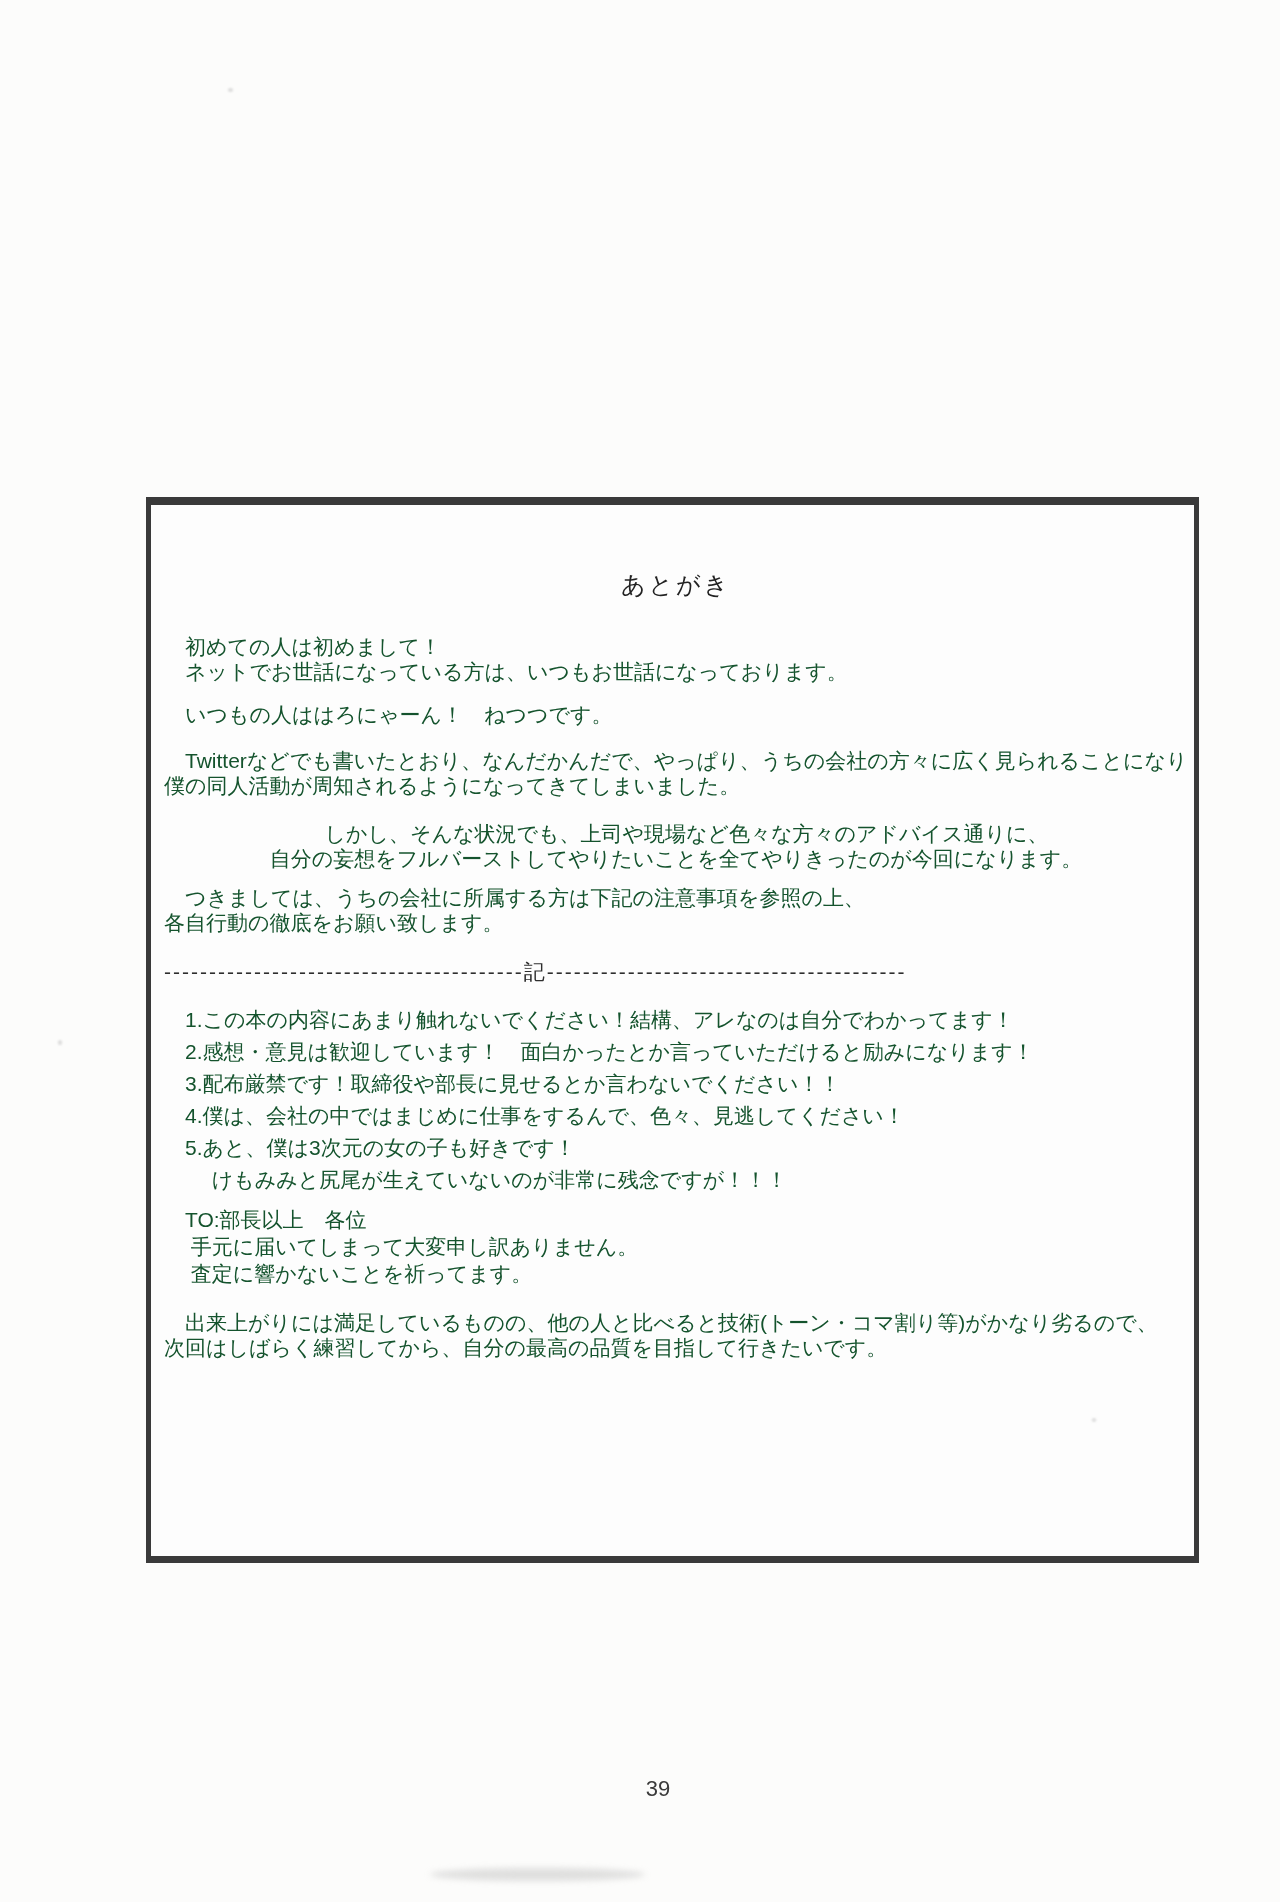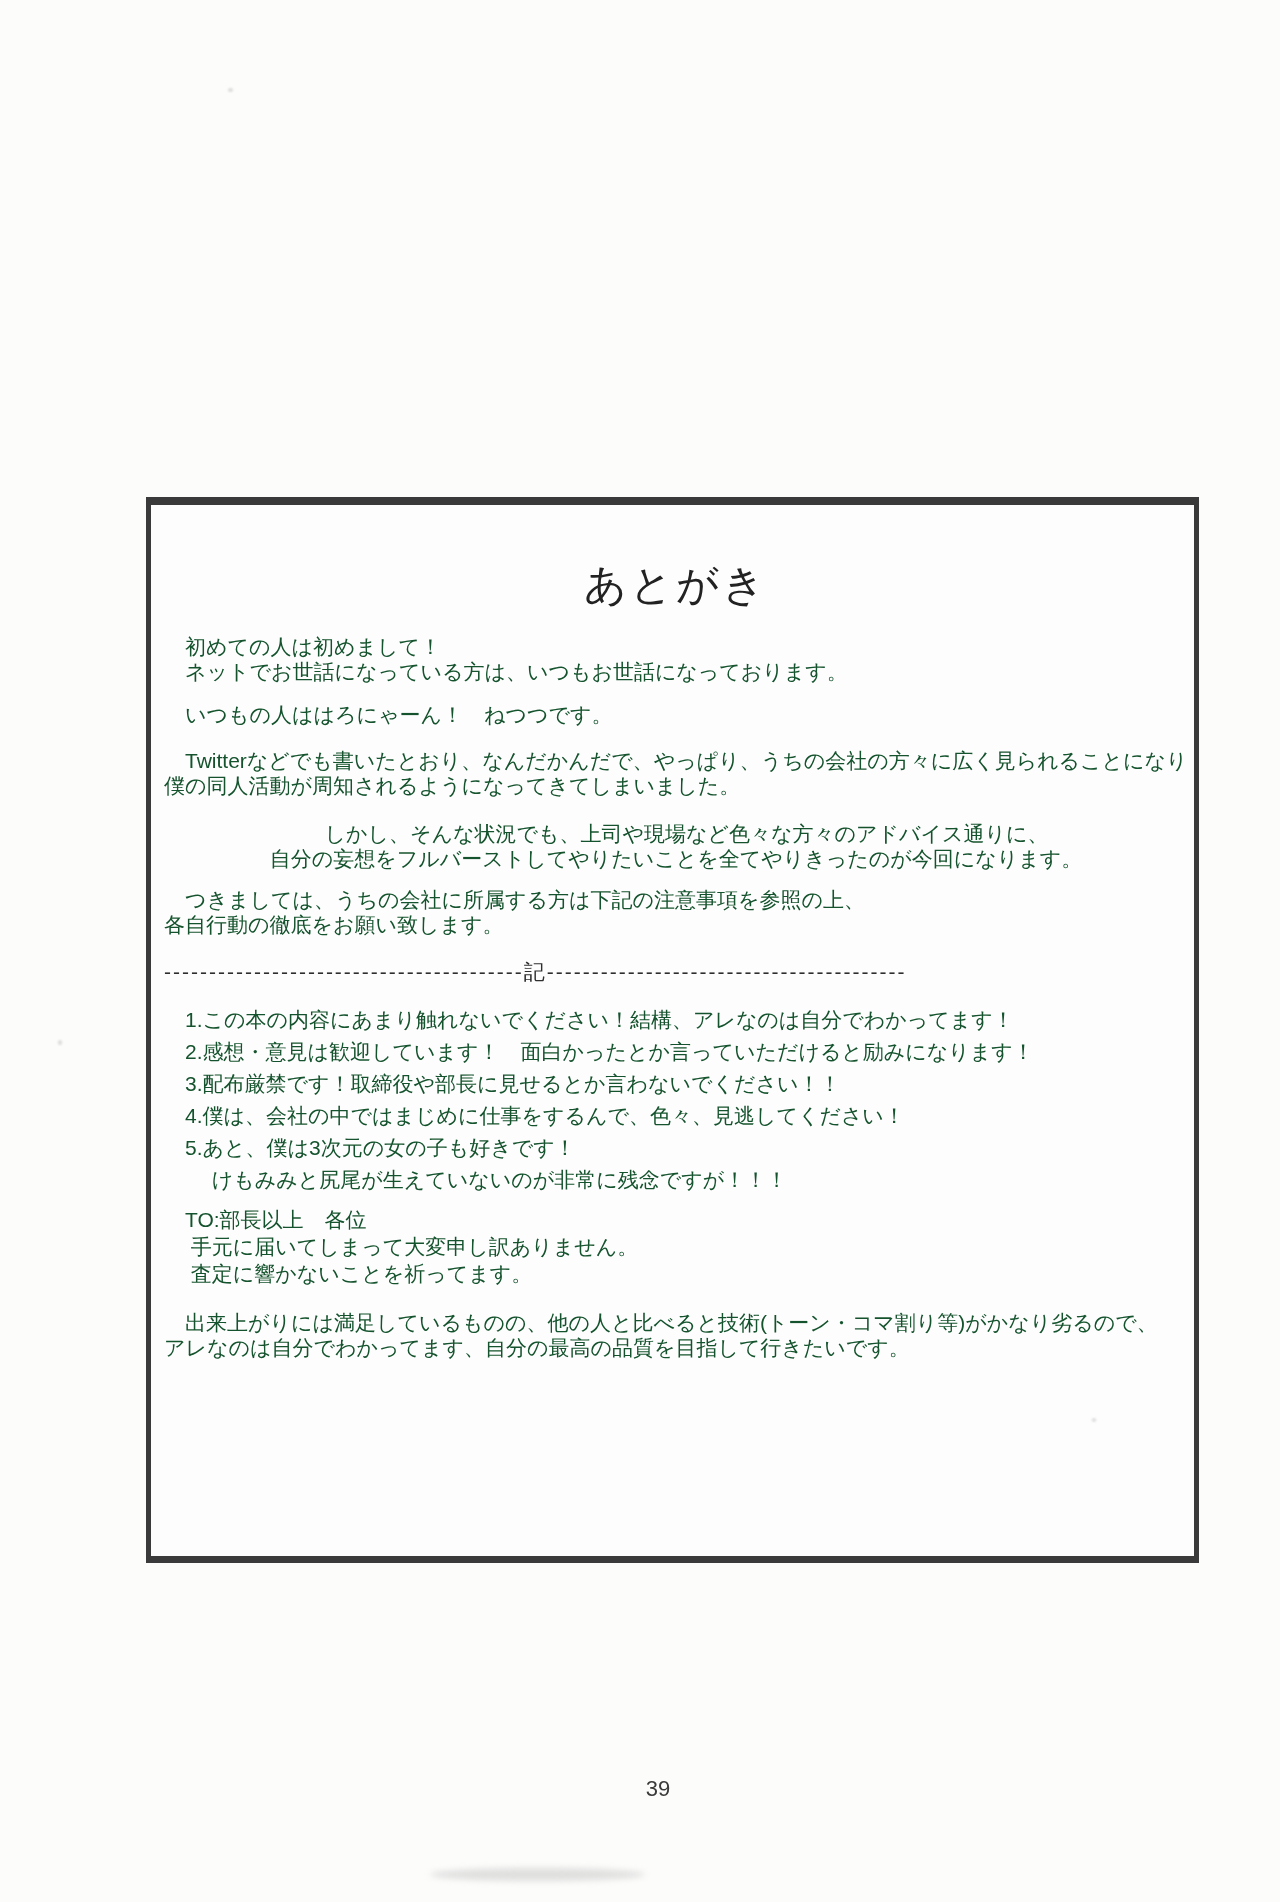--- a/index.html
+++ b/index.html
@@ -28,39 +28,39 @@
     border-top-width: 8px;
     border-left-width: 5px;
     border-right-width: 5px;
     border-bottom-width: 7px;
     padding-left: 13px;
     padding-right: 6px;
     overflow: hidden;
   }
   .title {
     margin-top: 58px;
-    font-size: 42px;
+    font-size: 24px;
     line-height: 43px;
     letter-spacing: 3px;
     text-align: center;
     color: #222;
     white-space: pre;
   }
   .txt {
     font-size: 21px;
     line-height: 25px;
     white-space: pre;
     color: #14532d;
     overflow: hidden;
   }
   .p1 { margin-top: 28px; }
   .p2 { margin-top: 18px; }
   .p3 { margin-top: 21px; }
   .p4 { margin-top: 23px; text-align: center; }
-  .p5 { margin-top: 16px; }
+  .p5 { margin-top: 16px; font-family: Liberation Mono, monospace; }
   .divider {
     margin-top: 22px;
     font-size: 21px;
     line-height: 25px;
     letter-spacing: 2px;
     white-space: pre;
     color: #2e2e2e;
   }
   .notice-heading { margin-top: 22px; }
   .notice-list {
@@ -133,21 +133,21 @@
 　4.僕は、会社の中ではまじめに仕事をするんで、色々、見逃してください！
 　5.あと、僕は3次元の女の子も好きです！
 　　 けもみみと尻尾が生えていないのが非常に残念ですが！！！</div>
 
   <div class="txt to-block">　TO:部長以上　各位
 　 手元に届いてしまって大変申し訳ありません。
 　 査定に響かないことを祈ってます。</div>
 
 
   <div class="txt p6">　出来上がりには満足しているものの、他の人と比べると技術(トーン・コマ割り等)がかなり劣るので、
-アレなのは自分でわかってます、自分の最高の品質を目指して行きたいです。</div>
+次回はしばらく練習してから、自分の最高の品質を目指して行きたいです。</div>
 
 </div>
 
 <div class="page-number">39</div>
 
 <div class="smudge-bottom"></div>
 <div class="speck speck-a"></div>
 <div class="speck speck-b"></div>
 <div class="speck speck-c"></div>
 

